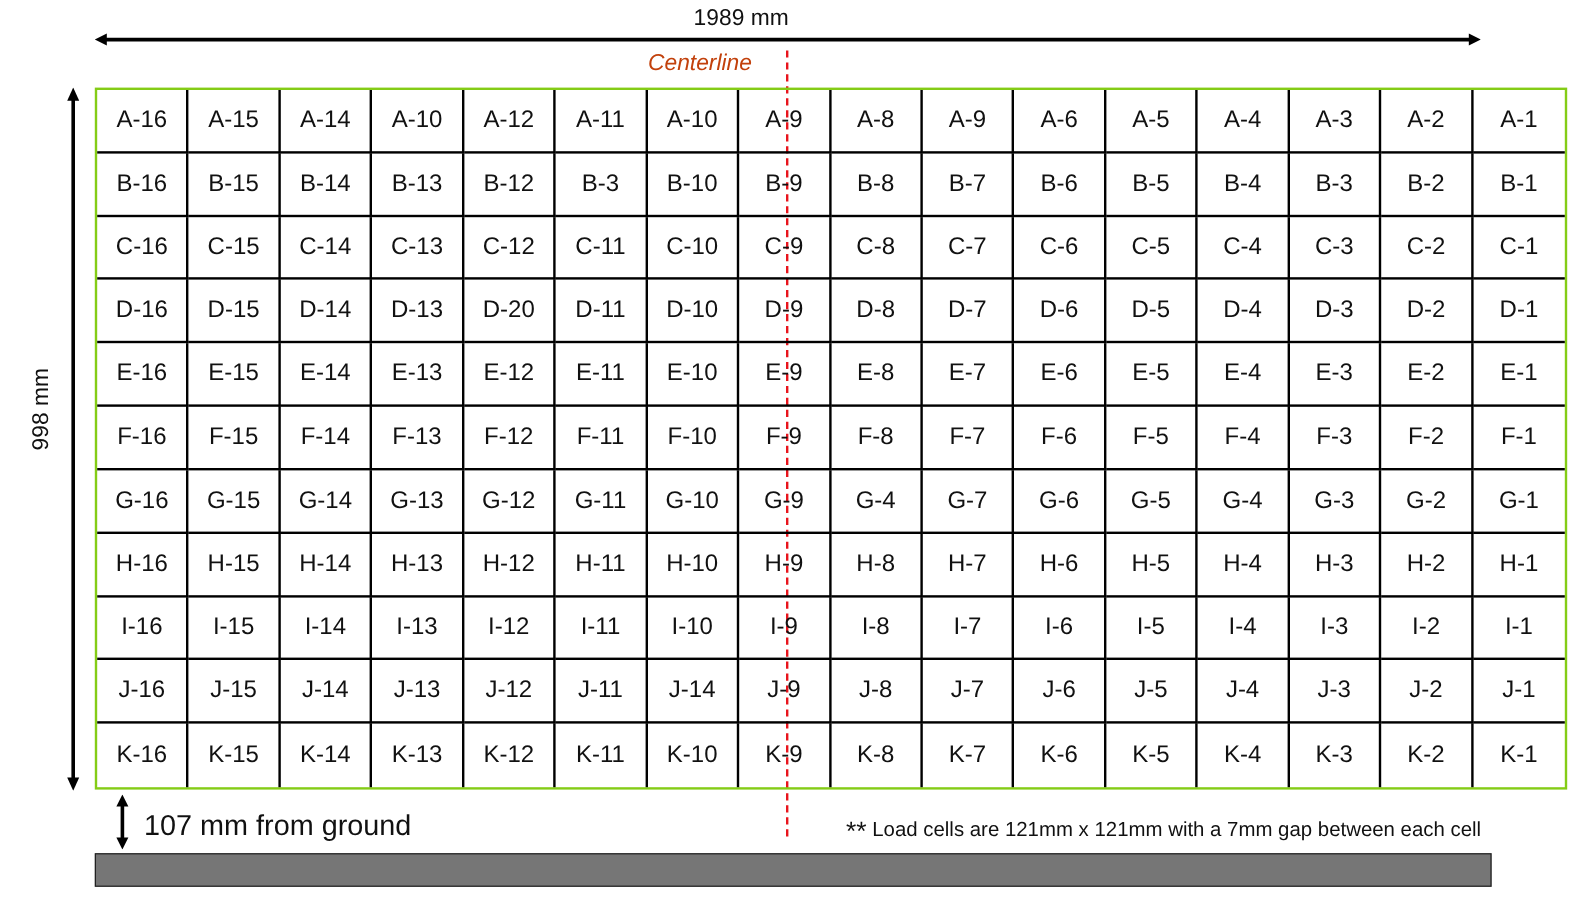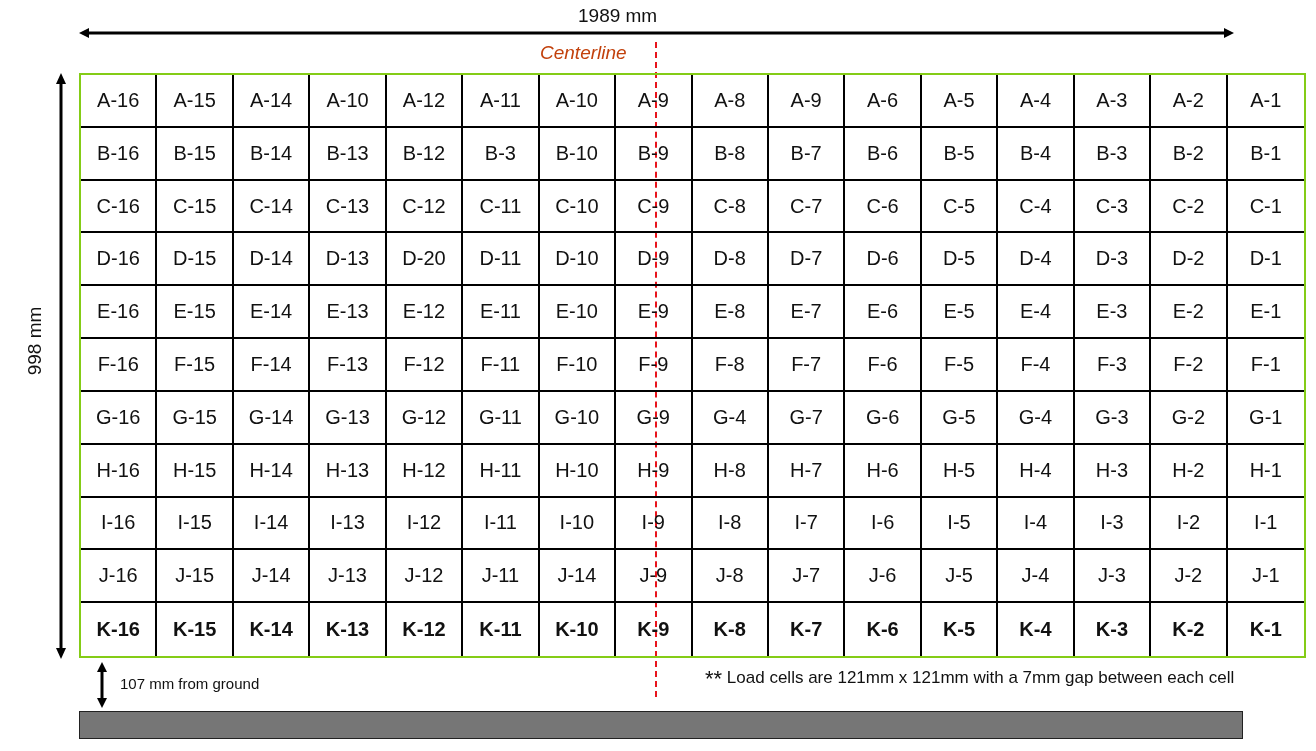--- a/index.html
+++ b/index.html
@@ -9,24 +9,24 @@
   #top-label span { position:absolute; left:578px; }
   #h-arrow { left:79px; top:27px; width:1155px; height:12px; }
   #centerline-label { left:540px; top:42px; font-size:19px; color:#c2410c;font-style:italic; }
   #centerline { left:655px; top:42px; width:2px; height:655px; border-left:2px dashed #e8141c; }
   #v-arrow { left:54px; top:73px; width:14px; height:586px; }
   #v-label { left:-5px; top:330px; width:80px; transform:rotate(-90deg); font-size:19px; text-align:center; }
   #grid { left:79px; top:73px; width:1227px; height:585px; border:2px solid #84cc16; box-sizing:border-box;
           display:grid; grid-template-columns:repeat(16,1fr); grid-template-rows:repeat(11,1fr); }
   .cell { border-right:2px solid #000; border-bottom:2px solid #000; display:flex; align-items:center; justify-content:center; font-size:20px; }
   .cell.lastcol { border-right:none; }
-  .cell.lastrow { border-bottom:none;font-weight:bold; }
+  .cell.lastrow { border-bottom:none; }
   #ground-arrow { left:95px; top:662px; width:14px; height:46px; }
-  #ground-label { left:120px; top:675px; font-size:15px; }
-  #note { left:705px; top:663px; font-size:17px; }
+  #ground-label { left:120px; top:675px; font-size:24px; }
+  #note { left:705px; top:677px; font-size:17px; }
   #note .stars { font-size:22px; position:relative; top:3px; }
   #ground-bar { left:79px; top:711px; width:1164px; height:28px; background:#767676; border:1px solid #222; box-sizing:border-box; }
 </style>
 </head>
 <body>
 
 <div id="top-label" class="abs">
     <span>1989 mm</span>
   </div>
 

